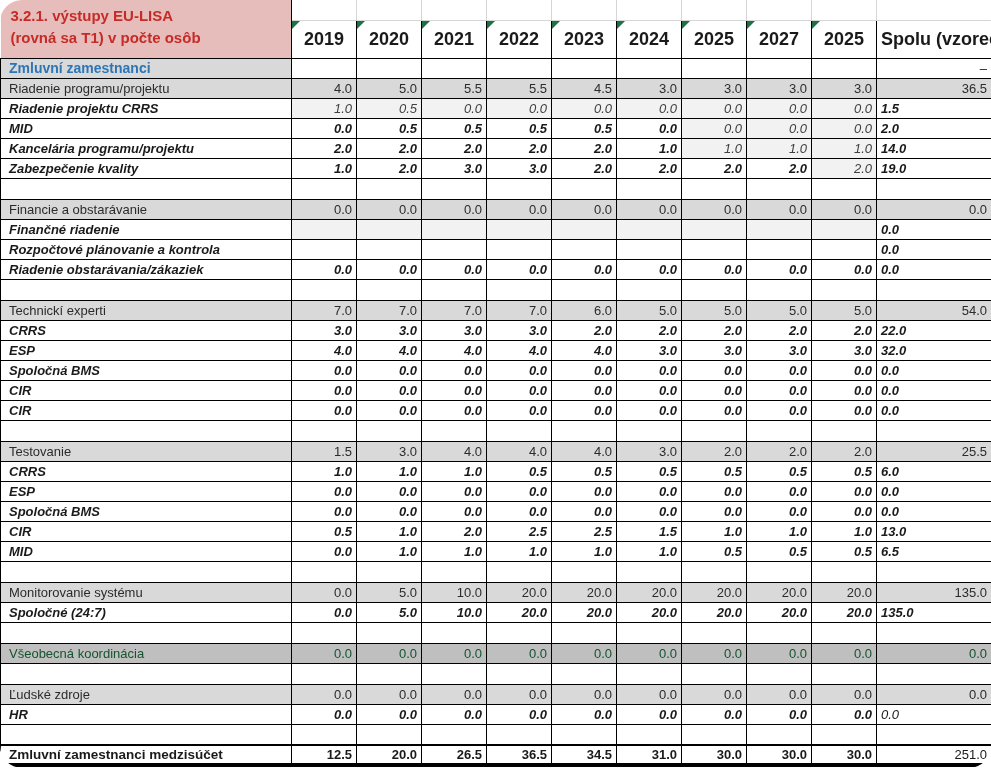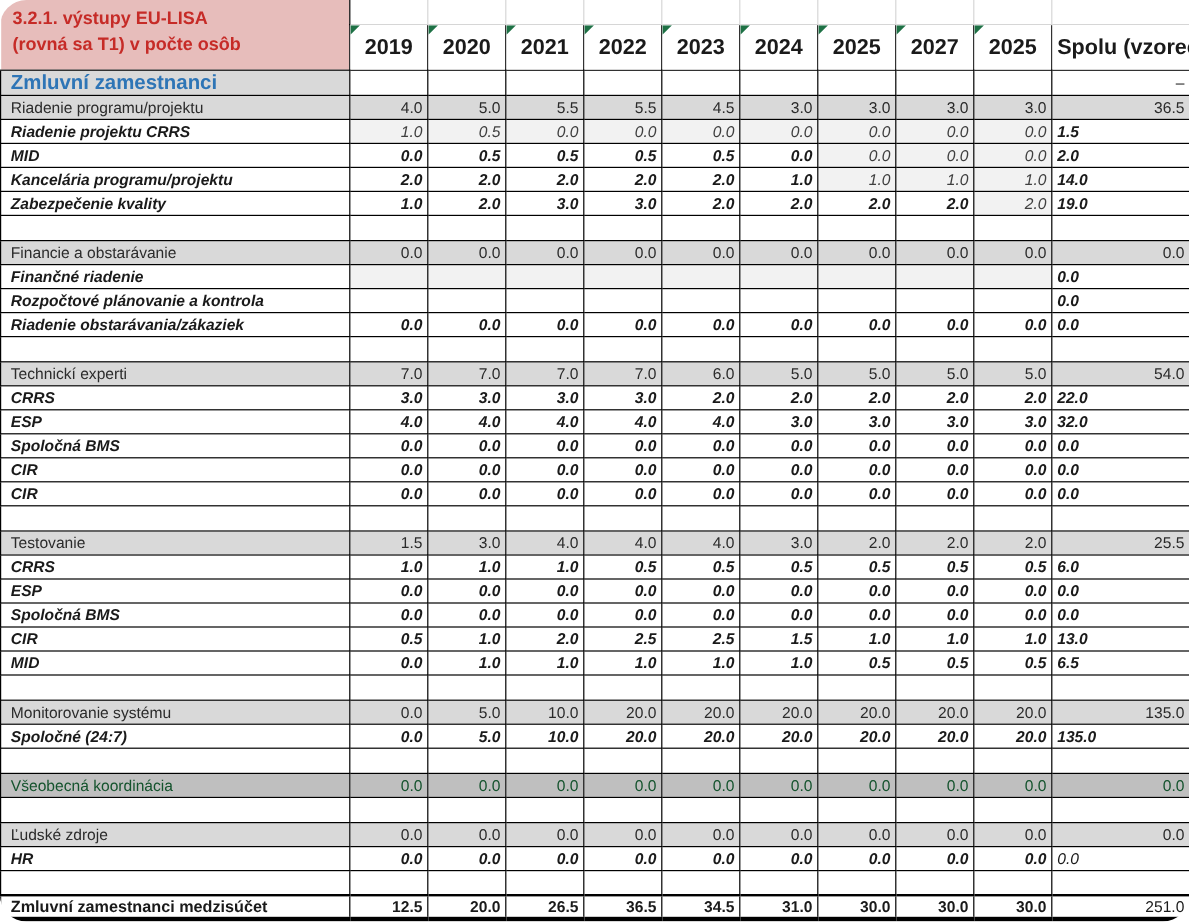--- a/index.html
+++ b/index.html
@@ -24,21 +24,21 @@
      position:relative;font-size:18px;}
   .tri{position:absolute;top:0;left:0;width:0;height:0;
      border-top:8px solid var(--marker-green);border-right:8px solid transparent;}
 
   
   td.num{text-align:right;}
   tr.section td{background:var(--section-bg);color:#2b2b2b;}
   tr.sectionDark td{background:var(--dark-section-bg);color:#14532d;}
   tr.section td.label,tr.sectionDark td.label{padding-left:8px;font-size:13px;}
   tr.group td.label{background:var(--section-bg);color:var(--blue-text);
-     font-weight:bold;font-size:17px;padding-left:8px;}
+     font-weight:bold;font-size:14px;padding-left:8px;}
   tr.group td{background:#fff;}
   tr.sub td.label{font-weight:bold;font-style:italic;padding-left:8px;}
   tr.sub td.num{font-weight:bold;font-style:italic;}
   tr.sub td.total{text-align:left;font-weight:bold;font-style:italic;}
   td.light{background:var(--light-cell-bg);font-weight:normal !important;
      font-style:italic;color:#3f3f3f;}
   td.total-light{font-weight:normal !important;}
   tr.blank td{height:21px;background:#fff;}
   tr.totalRow td{border-top:2px solid var(--grid);border-bottom:4px solid var(--grid);
      font-weight:bold;}

